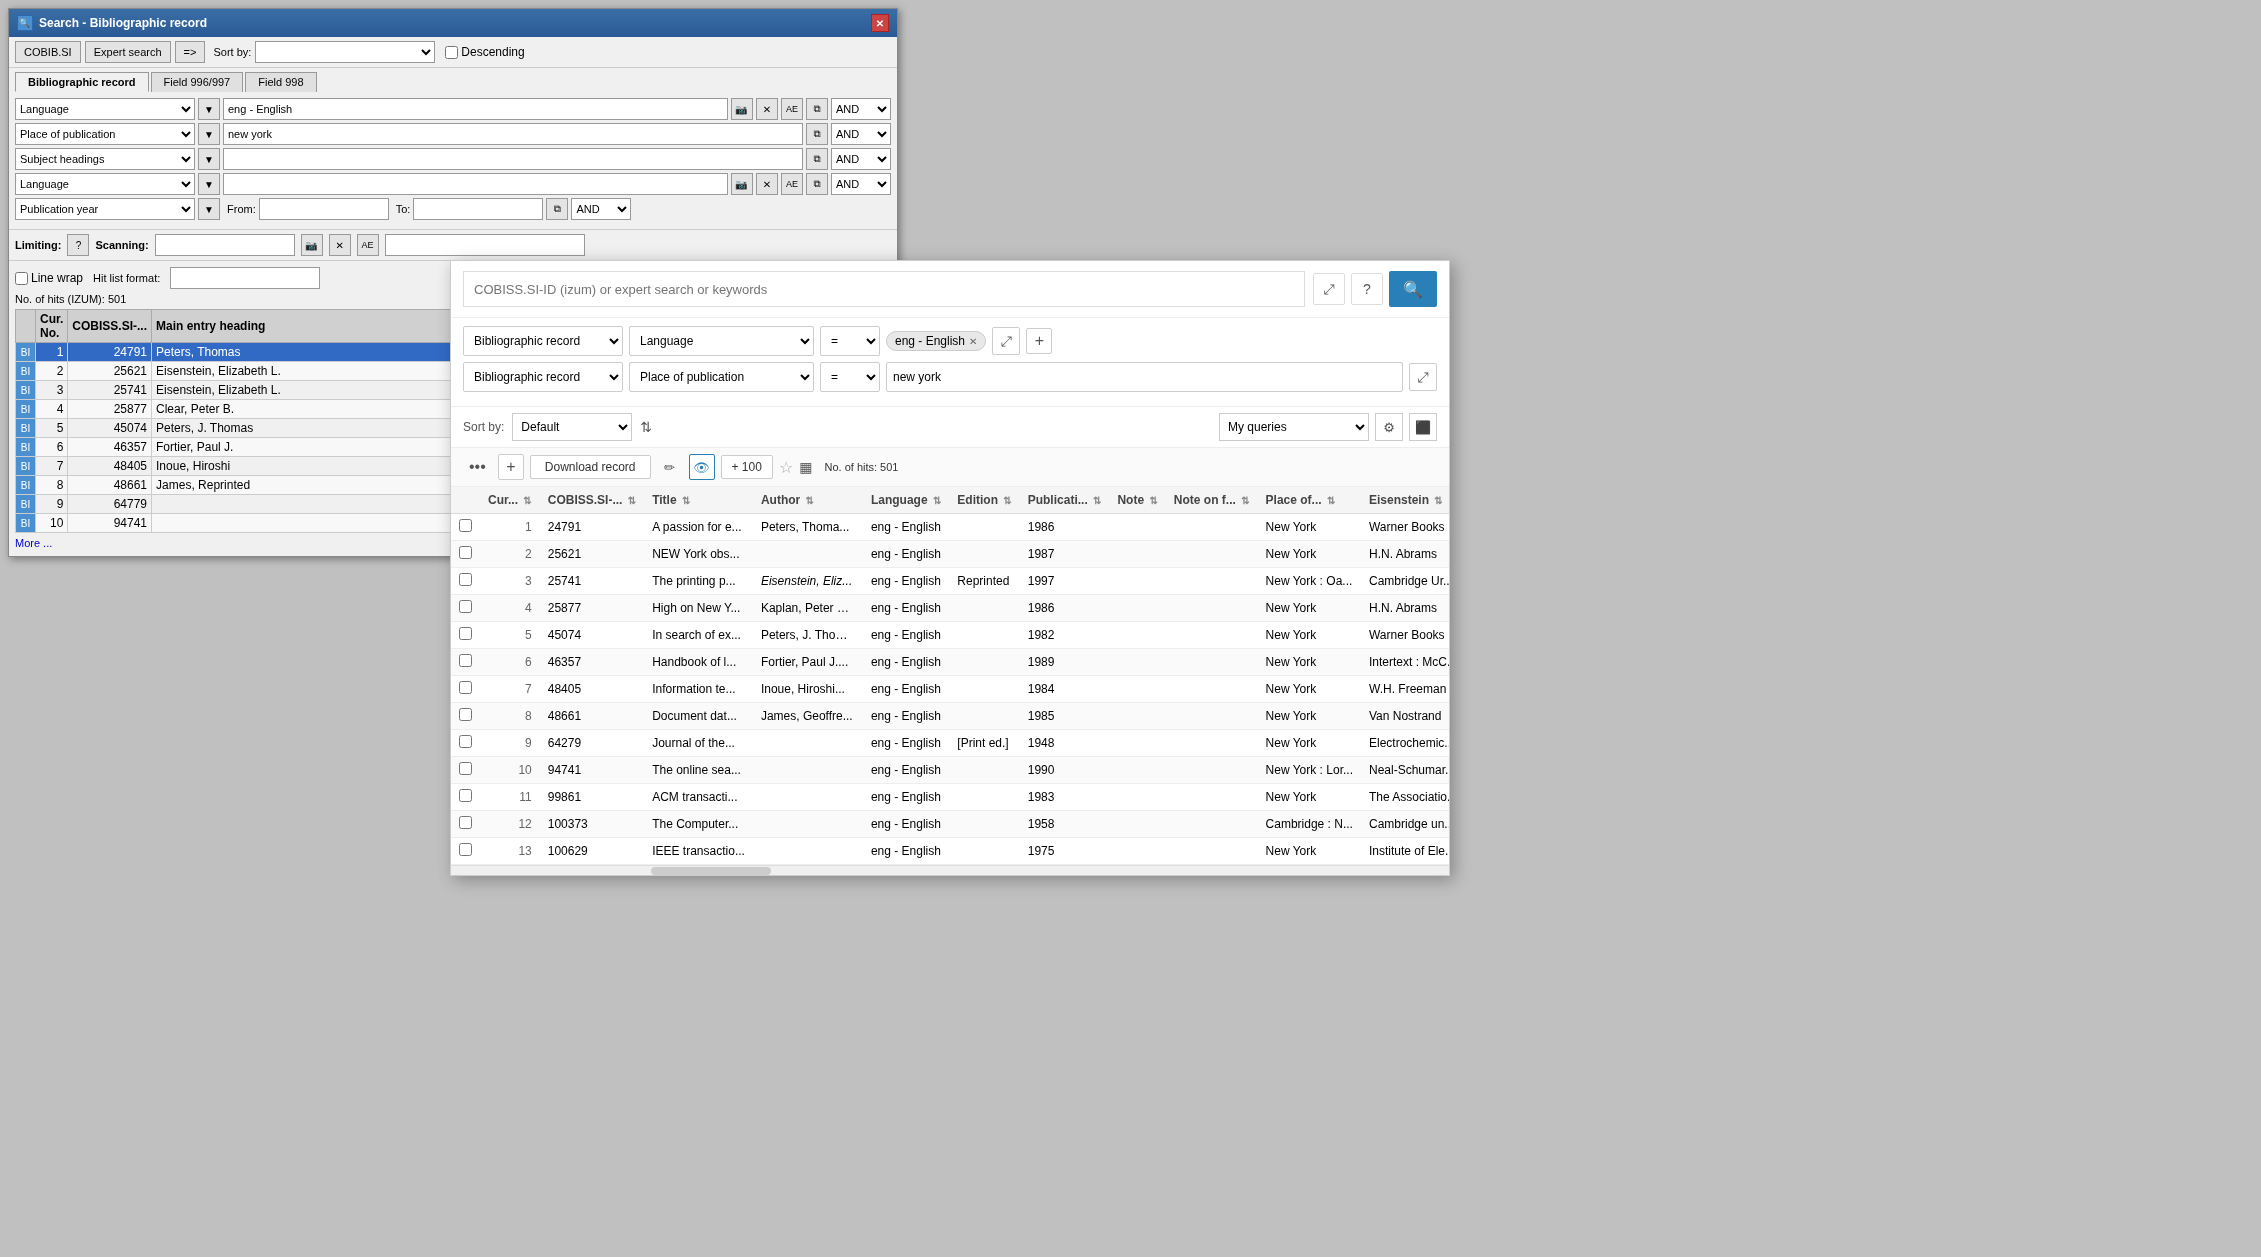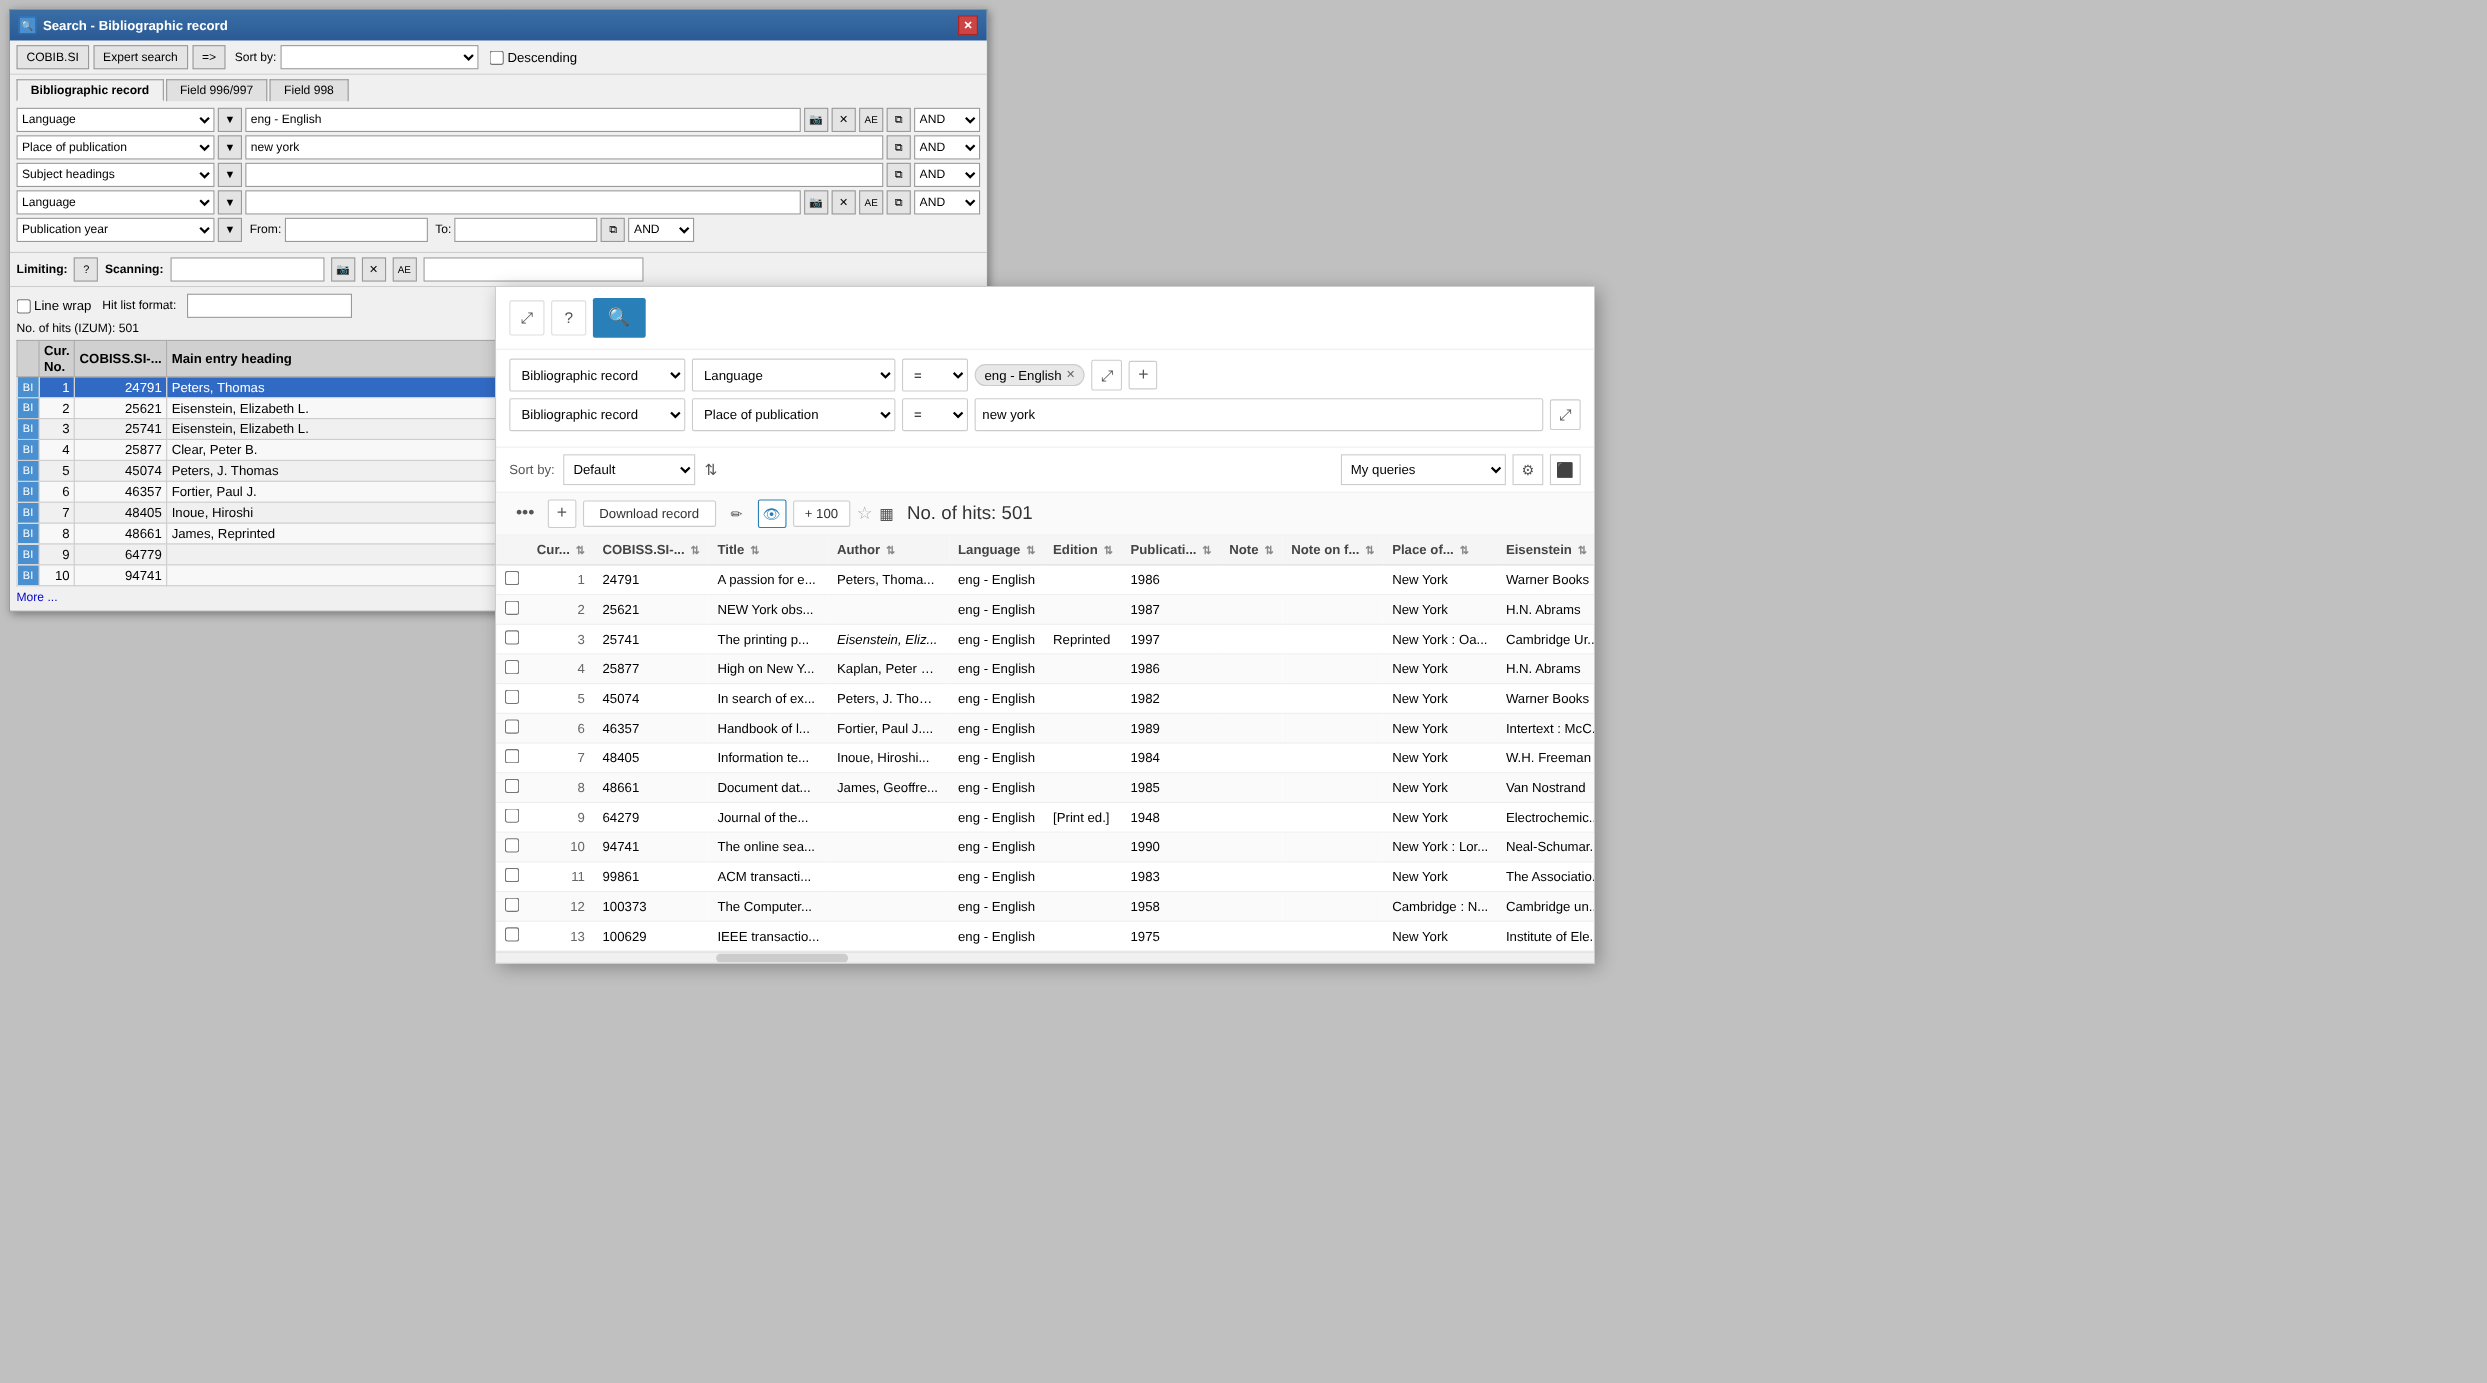--- a/index.html
+++ b/index.html
@@ -128,21 +128,21 @@
     
     .w2-action-bar { padding: 6px 12px; display: flex; align-items: center; gap: 6px; border-bottom: 1px solid #eee; background: #fafafa; }
     .w2-dots-btn { font-size: 16px; cursor: pointer; color: #555; padding: 2px 6px; }
     .w2-add-btn { width: 26px; height: 26px; border: 1px solid #ccc; background: white; cursor: pointer; display: flex; align-items: center; justify-content: center; font-size: 16px; color: #555; border-radius: 2px; }
     .w2-download-btn { padding: 4px 14px; background: white; border: 1px solid #ccc; cursor: pointer; font-size: 12px; color: #333; border-radius: 2px; font-weight: 500; }
     .w2-edit-btn { width: 26px; height: 26px; border: none; background: none; cursor: pointer; font-size: 13px; color: #555; }
     .w2-eye-btn { width: 26px; height: 26px; border: 1px solid #2980b9; background: white; cursor: pointer; font-size: 13px; color: #2980b9; border-radius: 2px; }
     .w2-plus100-btn { padding: 4px 10px; background: white; border: 1px solid #ccc; cursor: pointer; font-size: 12px; color: #333; border-radius: 2px; }
     .w2-star-btn { font-size: 16px; cursor: pointer; color: #aaa; }
     .w2-grid-btn { font-size: 14px; cursor: pointer; color: #555; }
-    .hits-label { font-size: 17px; color: #333; margin-left: 6px; }
+    .hits-label { font-size: 11px; color: #333; margin-left: 6px; }
 
     
     .w2-table-wrapper { overflow: hidden; }
     .w2-table { width: 100%; border-collapse: collapse; font-size: 12px; }
     .w2-table th { background: #f5f5f5; border-bottom: 1px solid #ddd; padding: 6px 8px; text-align: left; color: #444; font-weight: 600; white-space: nowrap; cursor: pointer; }
     .w2-table th .sort-arrow { color: #888; font-size: 10px; margin-left: 2px; }
     .w2-table td { border-bottom: 1px solid #eee; padding: 5px 8px; white-space: nowrap; overflow: hidden; max-width: 140px; text-overflow: ellipsis; }
     .w2-table tr:nth-child(even) { background: #fafafa; }
     .w2-checkbox-col { width: 28px; text-align: center; }
     .w2-num-col { width: 35px; text-align: right; color: #666; }
@@ -350,20 +350,21 @@
   </tr>
         </tbody>
     </table>
     <span class="more-link">More ...</span>
   </div>
 </div>
 
 <div class="window2">
 
   <div class="w2-header">
+    <input type="text" class="w2-search-bar" placeholder="COBISS.SI-ID (izum) or expert search or keywords" style="">
     <div class="w2-header-icons">
       <button class="w2-icon-btn">⤢</button>
       <button class="w2-icon-btn">?</button>
       <button class="w2-search-btn">🔍</button>
     </div>
   </div>
 
   <div class="w2-filters">
 
     <div class="w2-filter-row">

